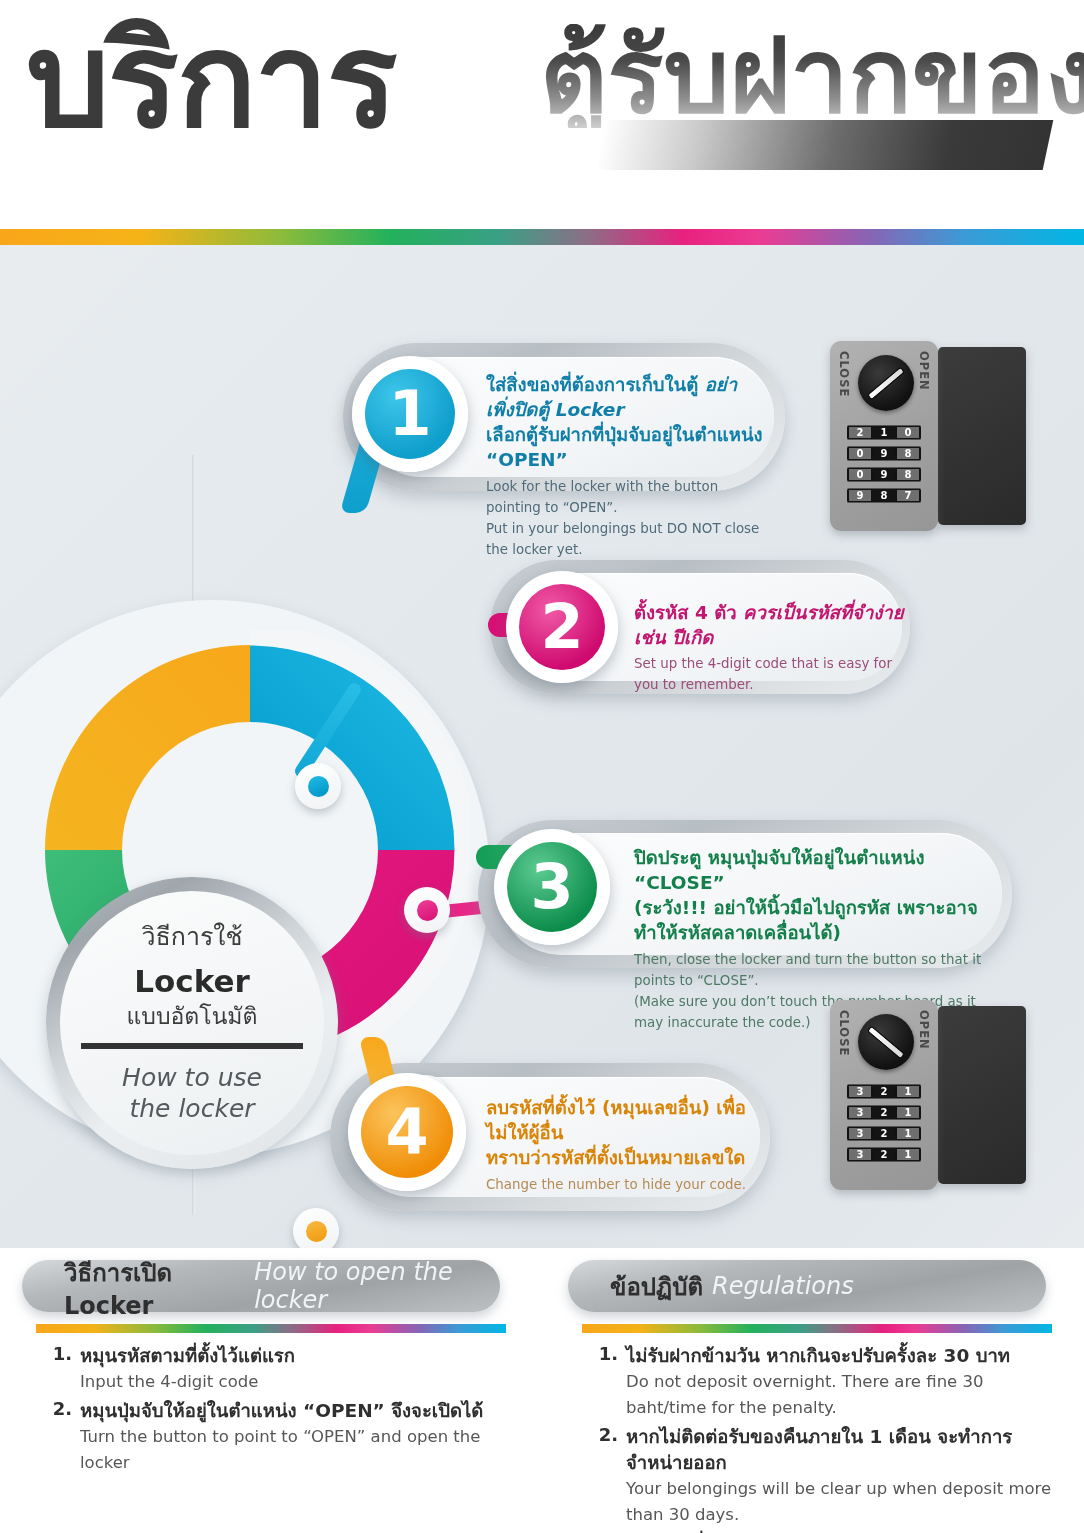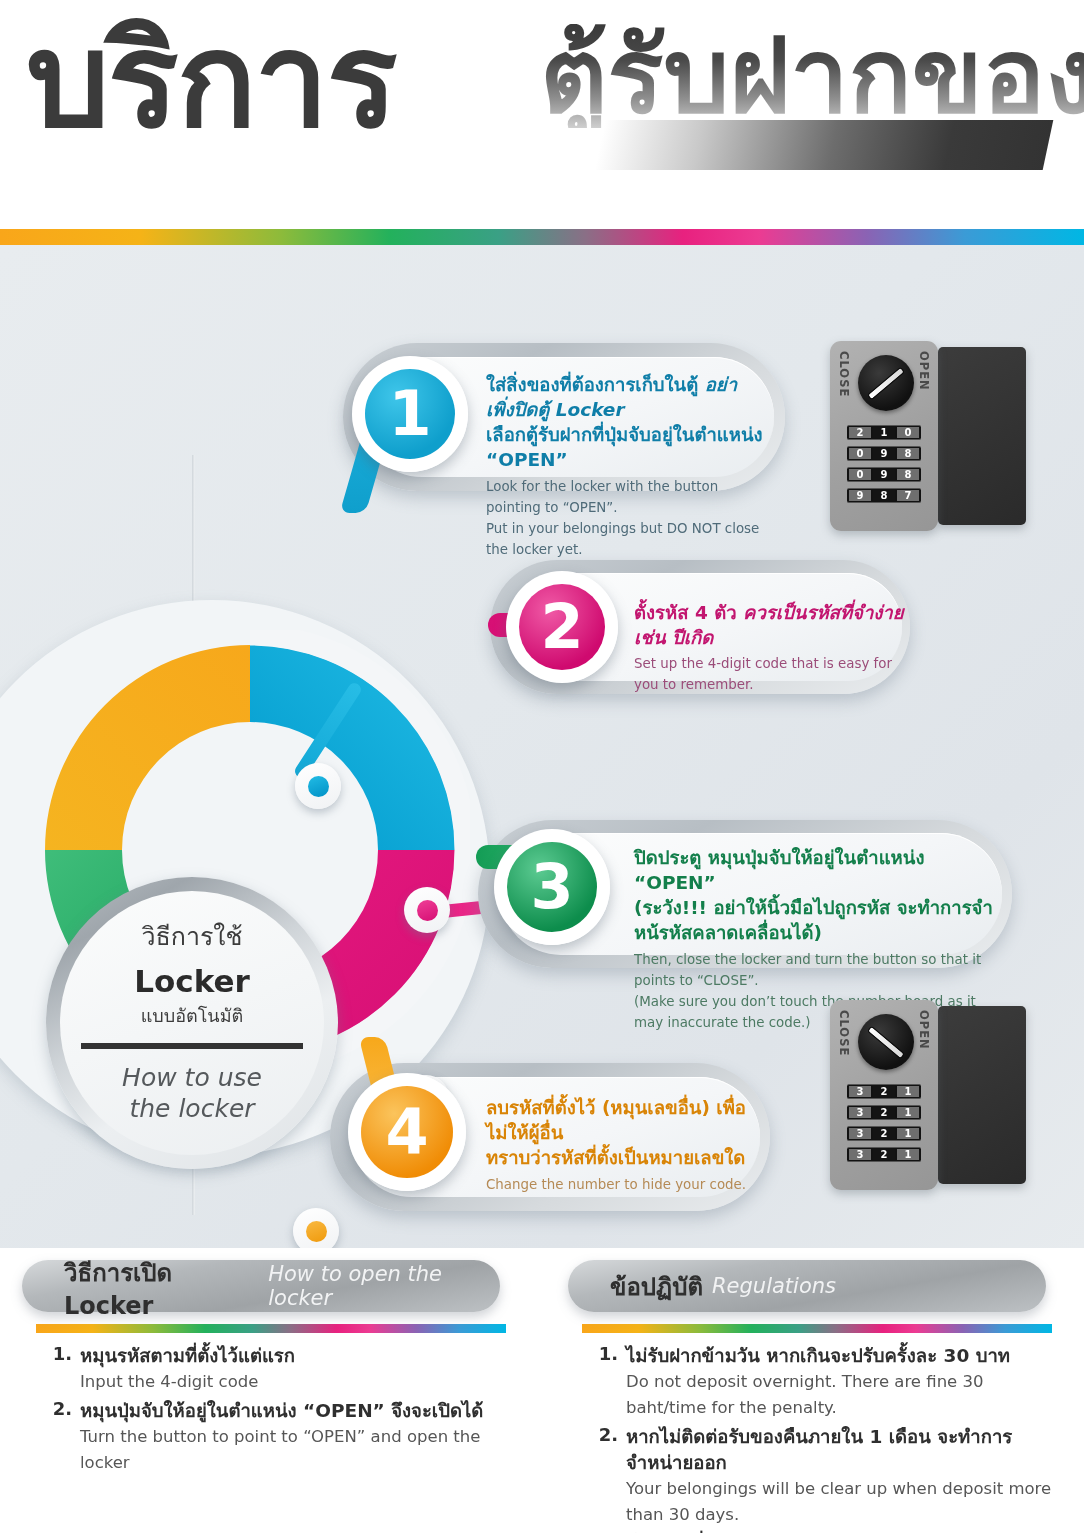--- a/index.html
+++ b/index.html
@@ -70,21 +70,21 @@
     box-shadow:0 5px 14px rgba(110,125,140,.35);
     z-index:6;
   }
   .centerinner{
     position:absolute;left:14px;top:14px;right:14px;bottom:14px;border-radius:50%;
     background:linear-gradient(160deg,#fbfcfc 0%,#f4f6f7 48%,#eceff1 100%);
     display:flex;flex-direction:column;align-items:center;justify-content:center;
   }
   .c-l1{font-size:25px;color:#3c3c3c;line-height:30px;}
   .c-l2{font-size:31px;color:#2b2b2b;font-weight:bold;line-height:38px;margin-top:10px;}
-  .c-l3{font-size:18px;color:#3c3c3c;line-height:30px;margin-top:1px;}
+  .c-l3{font-size:23px;color:#3c3c3c;line-height:30px;margin-top:1px;}
   .c-rule{width:222px;height:6px;background:#333;margin:12px 0 13px;}
   .c-l4{font-size:25px;color:#55595c;font-style:italic;line-height:31px;text-align:center;}
 
   
   .node{
     position:absolute;width:46px;height:46px;border-radius:50%;
     background:linear-gradient(160deg,#ffffff,#f0f2f4);
     box-shadow:0 4px 8px rgba(110,125,140,.40);
     z-index:9;display:flex;align-items:center;justify-content:center;
   }
@@ -173,21 +173,21 @@
   .fcol{position:absolute;top:12px;width:490px;}
   .fcol.left{left:22px;}
   .fcol.right{left:568px;}
   .fhead{
     position:relative;width:478px;height:52px;border-radius:26px;
     background:linear-gradient(170deg,#d6d9db 0%,#b4b8bb 28%,#9fa3a6 62%,#bdc1c4 100%);
     box-shadow:0 5px 11px rgba(120,130,140,.35);
     display:flex;align-items:center;padding-left:42px;box-sizing:border-box;
   }
   .fhead .th{font-size:24px;font-weight:bold;color:#2f2f2f;}
-  .fhead .en{font-size:21px;font-style:italic;color:#f2f3f4;margin-left:9px;}
+  .fhead .en{font-size:24px;font-style:italic;color:#f2f3f4;margin-left:9px;}
   .fbar{
     width:470px;height:9px;margin:12px 0 0 14px;
     background:linear-gradient(90deg,#f9a61a 0%,#f5b317 12%,#8cbb3b 25%,#23b15c 36%,#3aa085 46%,#8a6f86 54%,#e8217f 64%,#ec3b92 71%,#8a63b4 81%,#3b9bd6 90%,#00b7e4 100%);
   }
   ol.flist{margin:10px 0 0 0;padding:0 0 0 58px;list-style:none;counter-reset:fi;}
   ol.flist li{counter-increment:fi;position:relative;margin-bottom:3px;}
   ol.flist li:before{
     content:counter(fi) ".";position:absolute;left:-32px;top:0;
     font-size:18px;font-weight:bold;color:#2f2f2f;width:24px;text-align:right;
   }
@@ -309,22 +309,22 @@
 
     <div class="pill-shadow" style="left:478px;top:575px;width:534px;height:148px;"></div>
     <div class="pill" style="left:500px;top:588px;width:502px;height:122px;"></div>
     <div class="tail" style="left:476px;top:600px;width:56px;height:24px;background:linear-gradient(90deg,#139c55,#2bb06a);border-radius:12px 0 0 12px;"></div>
     <div class="badge" style="left:494px;top:584px;width:116px;height:116px;">
       <div class="ring"></div>
       <div class="core" style="background:radial-gradient(circle at 36% 30%,#5ccb92,#0d8d4c 72%);"></div>
       <span>3</span>
     </div>
     <div class="pill-text" style="left:634px;top:600px;width:372px;">
-      <div class="th1" style="color:#137f4b;">ปิดประตู หมุนปุ่มจับให้อยู่ในตำแหน่ง “OPEN”</div>
-      <div class="th1" style="color:#137f4b;">(ระวัง!!! อย่าให้นิ้วมือไปถูกรหัส จะทำการจำหน้รหัสคลาดเคลื่อนได้)</div>
+      <div class="th1" style="color:#137f4b;">ปิดประตู หมุนปุ่มจับให้อยู่ในตำแหน่ง “CLOSE”</div>
+      <div class="th1" style="color:#137f4b;">(ระวัง!!! อย่าให้นิ้วมือไปถูกรหัส เพราะอาจทำให้รหัสคลาดเคลื่อนได้)</div>
       <div class="en1" style="color:#4c7a63;margin-top:4px;">Then, close the locker and turn the button so that it points to “CLOSE”.</div>
       <div class="en1" style="color:#4c7a63;">(Make sure you don’t touch the number board as it may inaccurate the code.)</div>
     </div>
 
     <div class="pill-shadow" style="left:330px;top:818px;width:440px;height:148px;"></div>
     <div class="pill" style="left:352px;top:832px;width:408px;height:120px;"></div>
     <div class="tail" style="left:368px;top:792px;width:26px;height:74px;background:linear-gradient(180deg,#f7a81b,#f9b942);transform:skewX(14deg);border-radius:10px 10px 0 0;"></div>
     <div class="badge" style="left:348px;top:828px;width:118px;height:118px;">
       <div class="ring"></div>
       <div class="core" style="background:radial-gradient(circle at 36% 30%,#fbc45c,#f08c05 74%);"></div>

